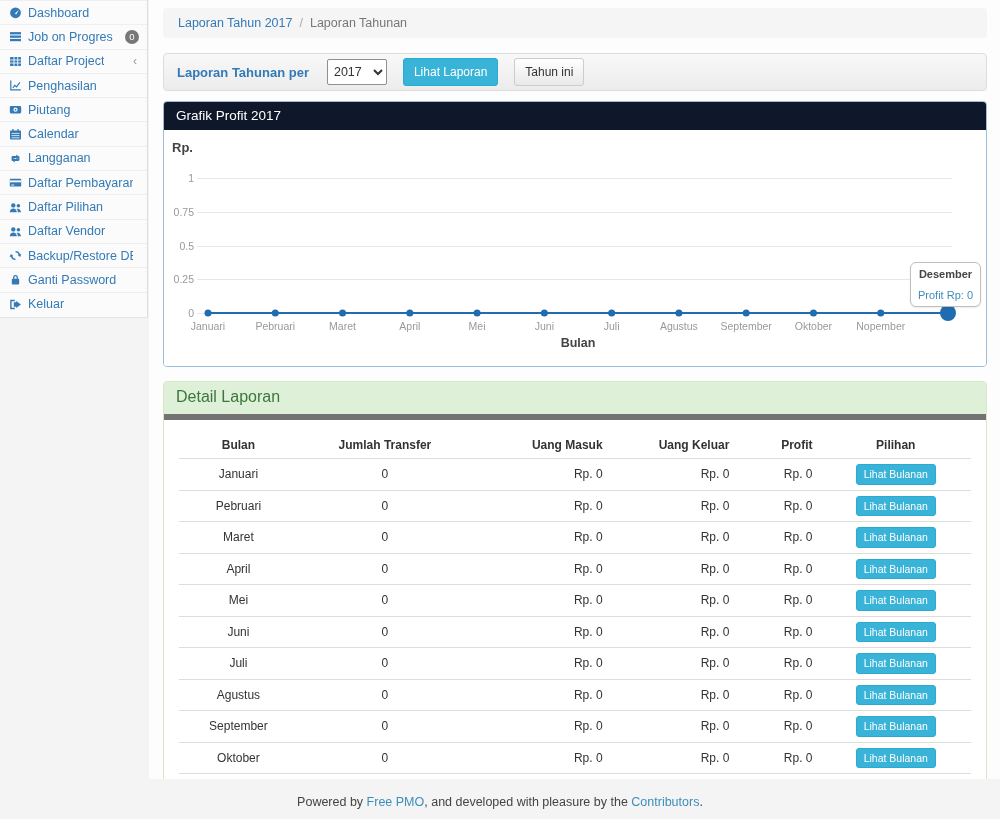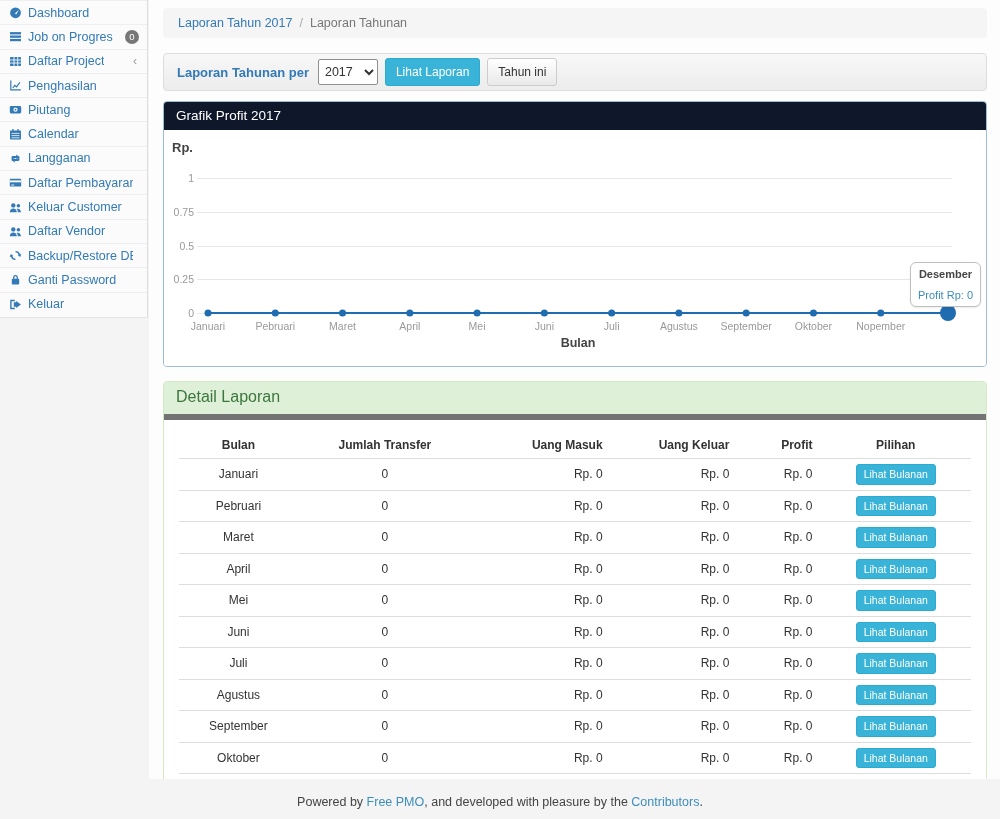--- a/index.html
+++ b/index.html
@@ -46,21 +46,21 @@
   .breadcrumb {
     background:#f5f5f5; border-radius:4px; height:30px; line-height:30px;
     padding:0 15px; font-size:12.5px; color:#777;
   }
   .breadcrumb a { color:#337ab7; text-decoration:none; cursor:pointer; }
   .breadcrumb .sep { margin:0 7px; color:#aaa; }
 
   .filter-bar {
     margin-top:15px; height:38px; border:1px solid #ddd; border-radius:4px;
     background:linear-gradient(#f8f8f8,#ececec);
-    display:flex; align-items:center; padding:0 13px; gap:7px;
+    display:flex; align-items:center; padding:0 13px; gap:16px;
   }
   .filter-label { color:#337ab7; font-weight:bold; font-size:13px; margin-right:2px; }
   .year-select {
     height:26px; width:60px; font-size:12.5px; font-family:inherit;
     border:1px solid #8f8f8f; border-radius:2px; background:#fff; color:#333; padding:0 2px;
   }
   .btn { display:inline-block; border-radius:3px; font-size:12px; line-height:1;
          padding:7px 10px; cursor:pointer; border:1px solid transparent; font-family:inherit; }
   .btn-info { background:#39b3d7; border-color:#2aabd2; color:#fff; }
   .btn-default { background:linear-gradient(#ffffff,#e9e9e9); border-color:#ccc; color:#333; }
@@ -187,21 +187,21 @@
           <span class="lbl">Daftar Pembayaran</span>
           <span class="spacer"></span>
         </li>
         <li class="side-item">
           <svg viewBox="0 0 13 13" class="side-icon" fill="#337ab7">
             <circle cx="4.3" cy="4.4" r="2.2"></circle>
             <path d="M.8 11.2c0-2.2 1.5-3.7 3.5-3.7s3.5 1.5 3.5 3.7z"></path>
             <circle cx="9.4" cy="4.7" r="1.8"></circle>
             <path d="M8.8 7.7c1.8.2 3 1.5 3.2 3.5H8.8c0-1.3-.4-2.5-1.2-3.2.4-.2.8-.3 1.2-.3z"></path>
           </svg>
-          <span class="lbl">Keluar Customer</span>
+          <span class="lbl">Daftar Pilihan</span>
           <span class="spacer"></span>
         </li>
         <li class="side-item">
           <svg viewBox="0 0 13 13" class="side-icon" fill="#337ab7">
             <circle cx="4.3" cy="4.4" r="2.2"></circle>
             <path d="M.8 11.2c0-2.2 1.5-3.7 3.5-3.7s3.5 1.5 3.5 3.7z"></path>
             <circle cx="9.4" cy="4.7" r="1.8"></circle>
             <path d="M8.8 7.7c1.8.2 3 1.5 3.2 3.5H8.8c0-1.3-.4-2.5-1.2-3.2.4-.2.8-.3 1.2-.3z"></path>
           </svg>
           <span class="lbl">Daftar Vendor</span>

